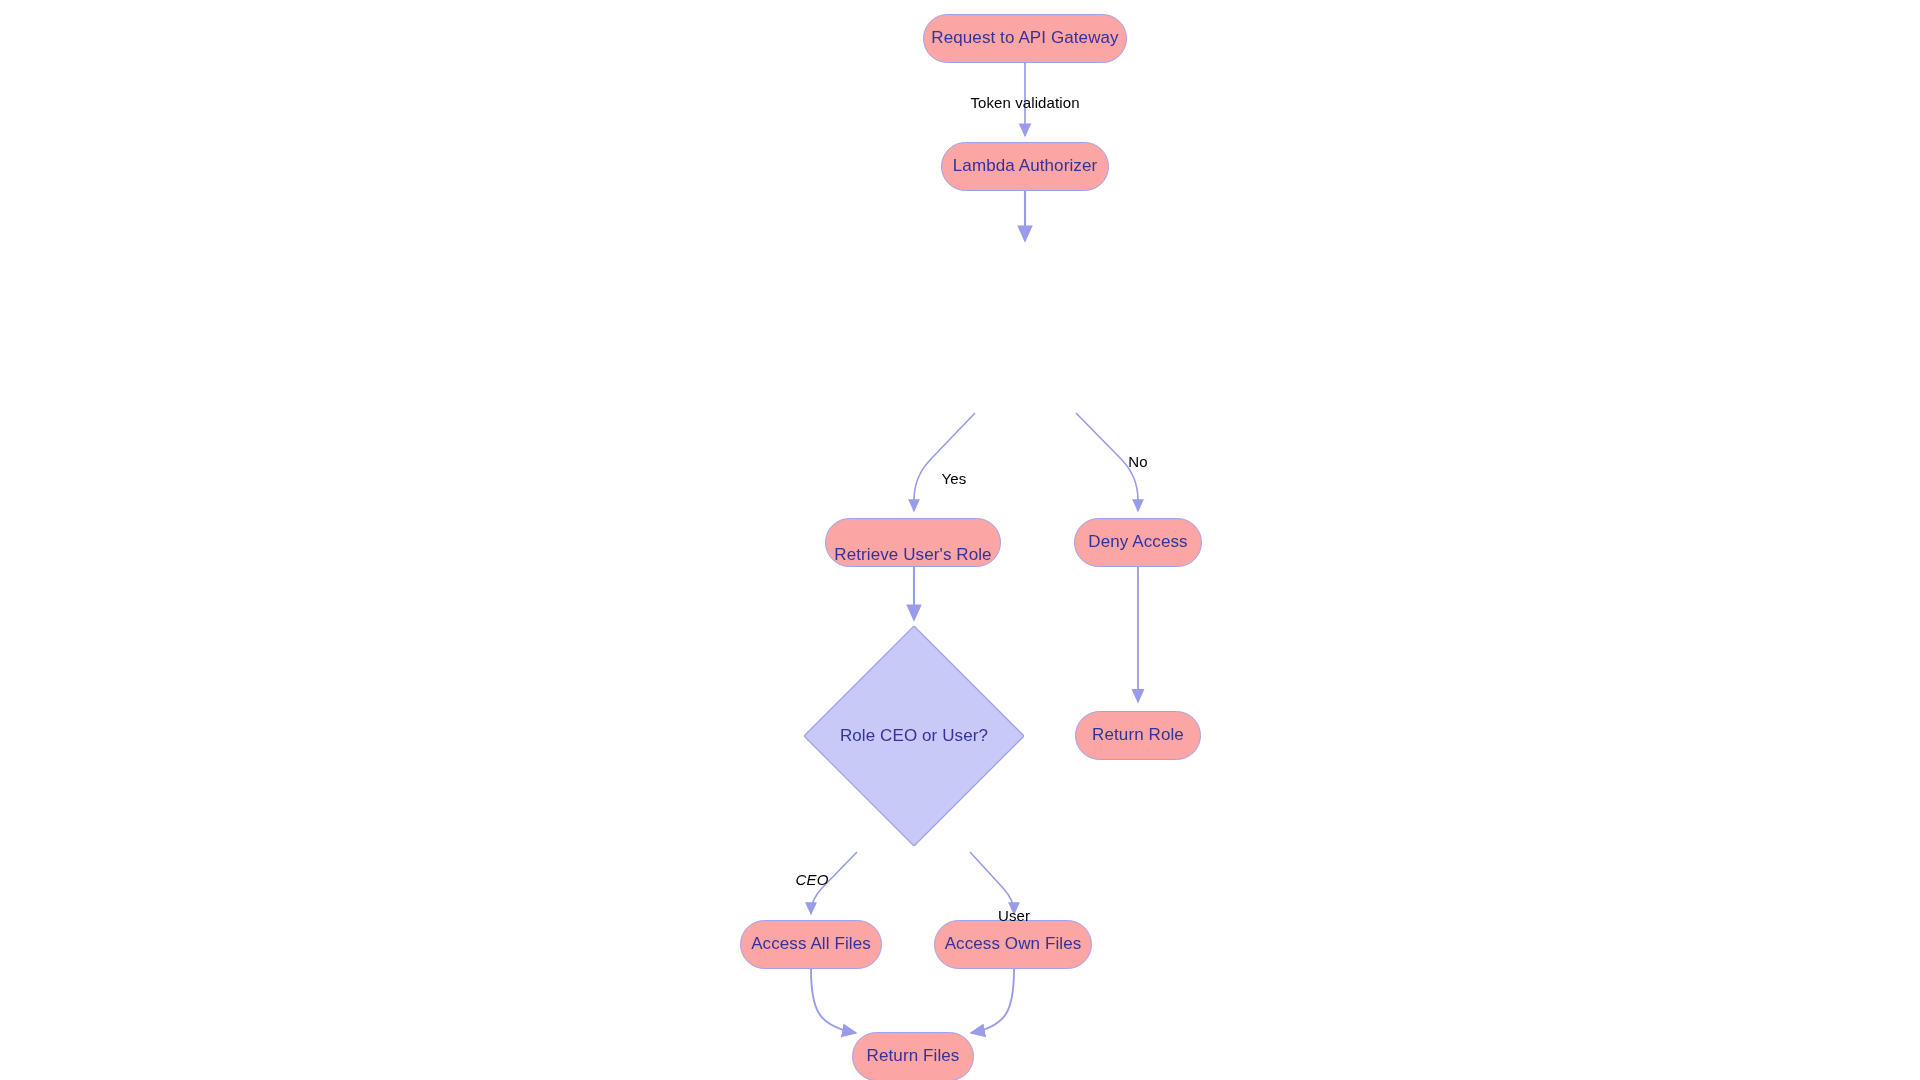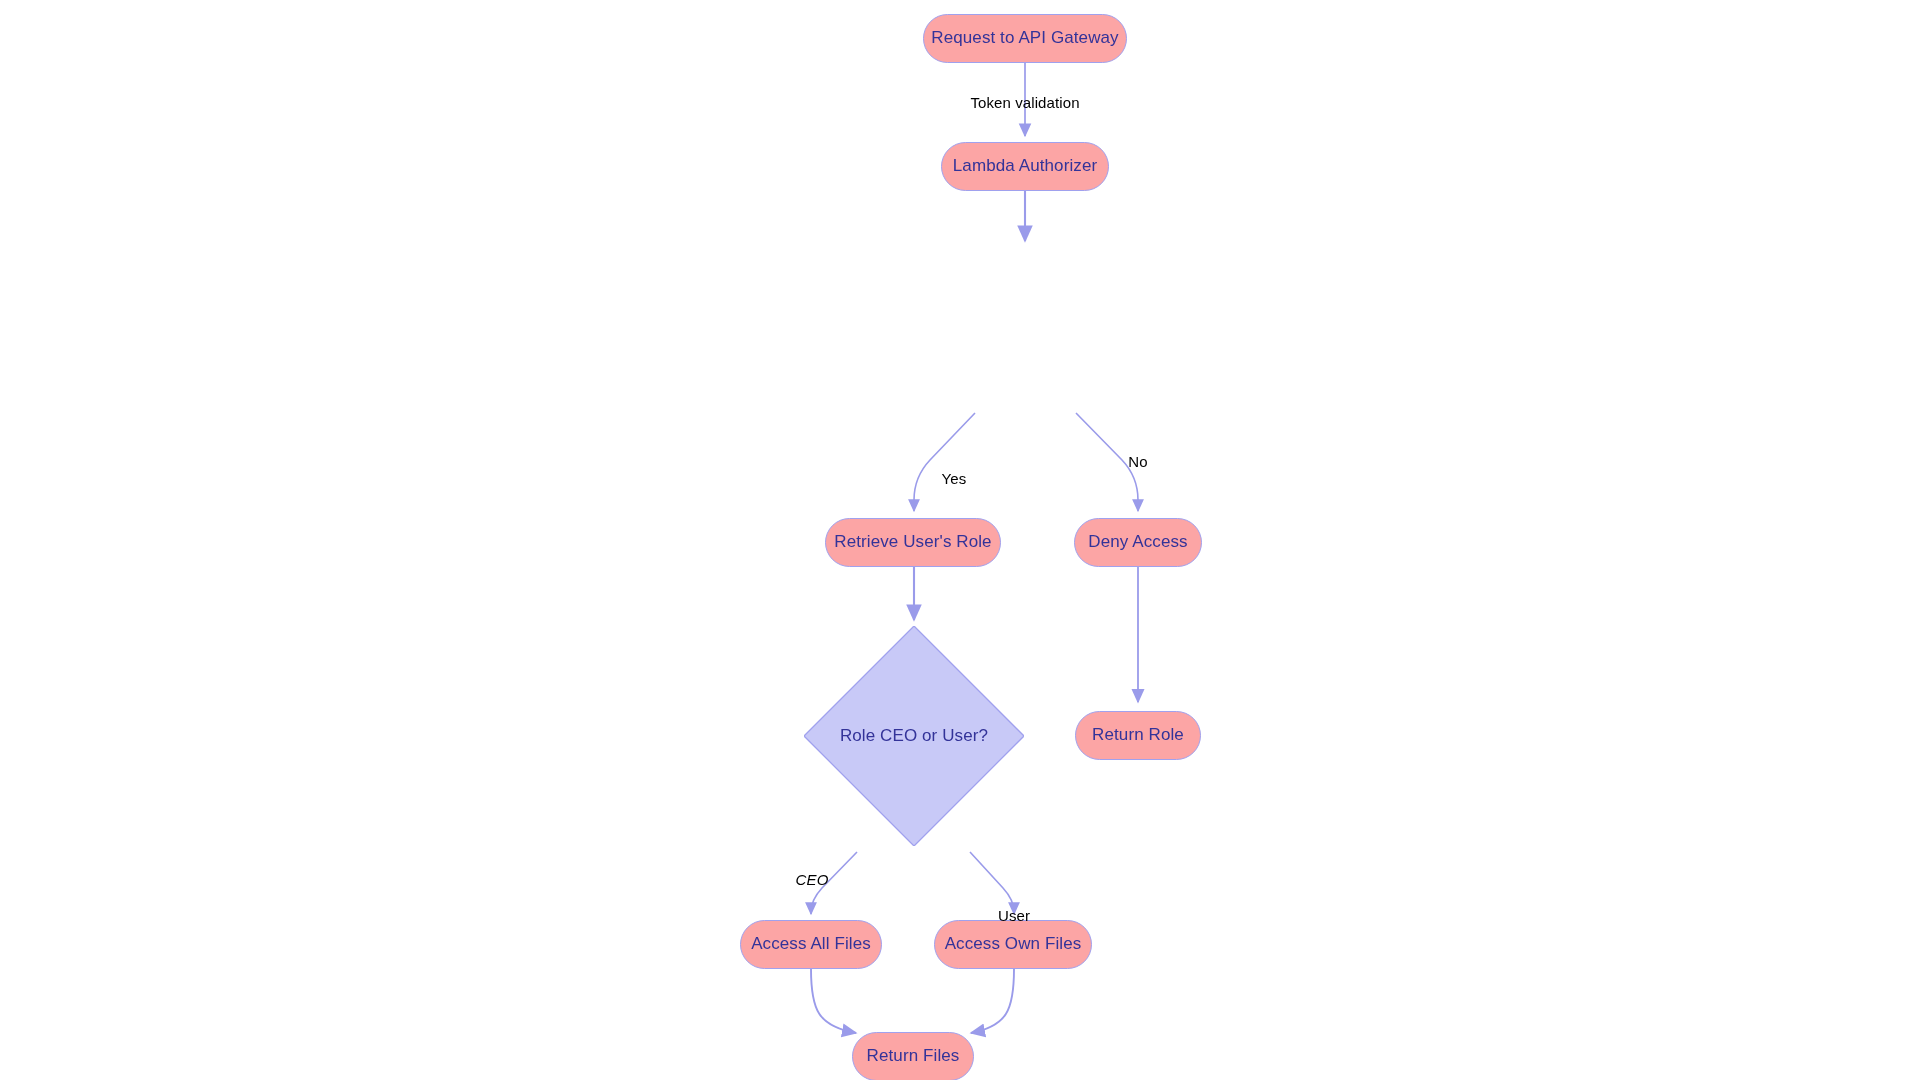--- a/index.html
+++ b/index.html
@@ -109,21 +109,21 @@
 
   <div class="node rounded" style="left:923px; top:13.5px; width:204px; height:49px;">
     <span>Request to API Gateway</span>
   </div>
 
   <div class="node rounded" style="left:941px; top:141.5px; width:168px; height:49px;">
     <span>Lambda Authorizer</span>
   </div>
 
 
-  <div class="node rounded" style="left:825px; top:517.5px; width:176px; height:49px;">
+  <div class="node rounded" style="left:825px; top:517.5px; width:176px; height:49px;align-items:flex-end;">
     <span>Retrieve User's Role</span>
   </div>
 
   <div class="node rounded" style="left:1074px; top:517.5px; width:128px; height:49px;">
     <span>Deny Access</span>
   </div>
 
   <div class="diamond-wrap" style="left:804px; top:626px; width:220px; height:220px;">
     <svg class="diamond-shape" viewBox="0 0 220 220" preserveAspectRatio="none">
       <polygon points="110,0 220,110 110,220 0,110" fill="#c8c9f7" stroke="#a0a1ee" stroke-width="1.3"></polygon>

